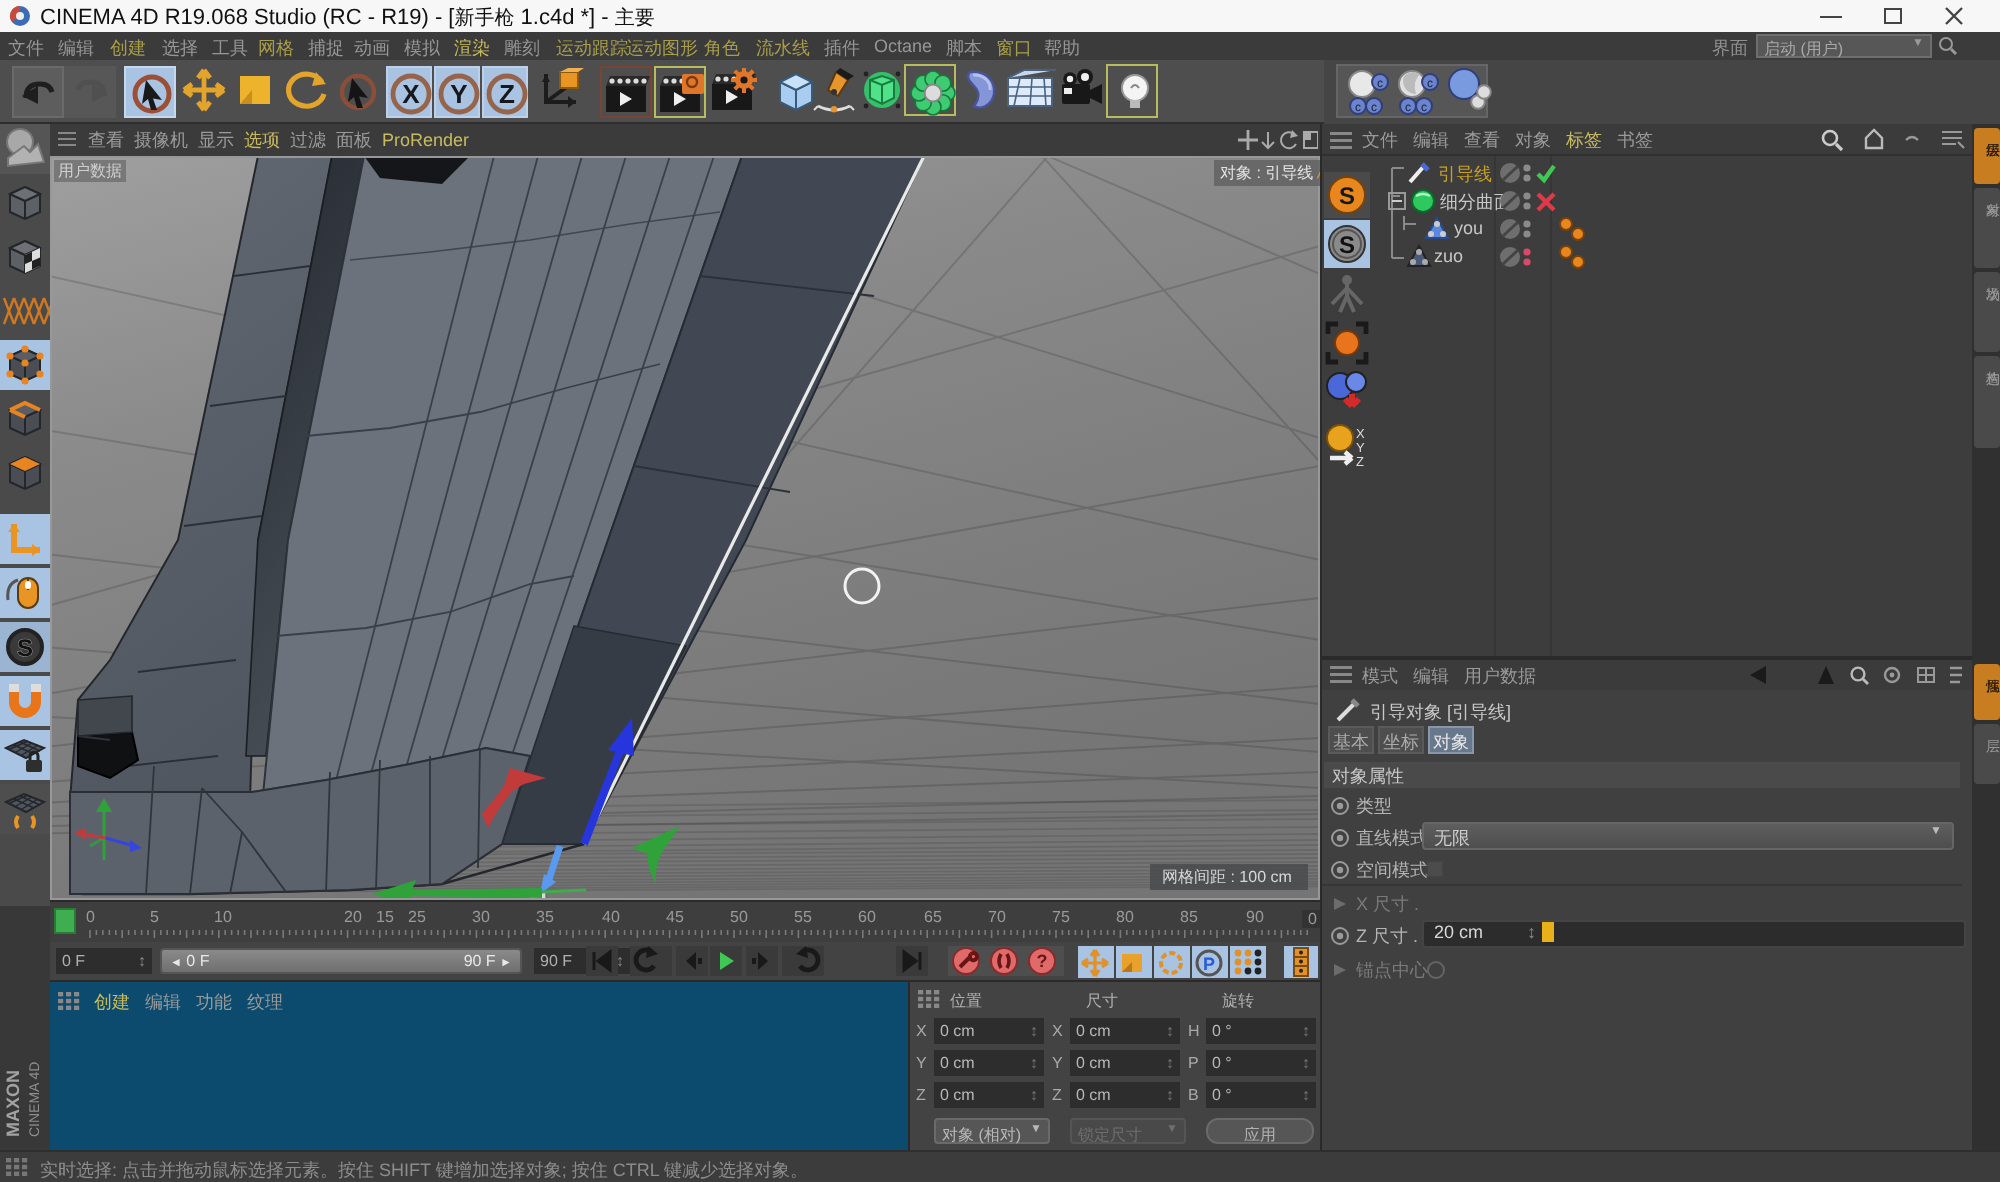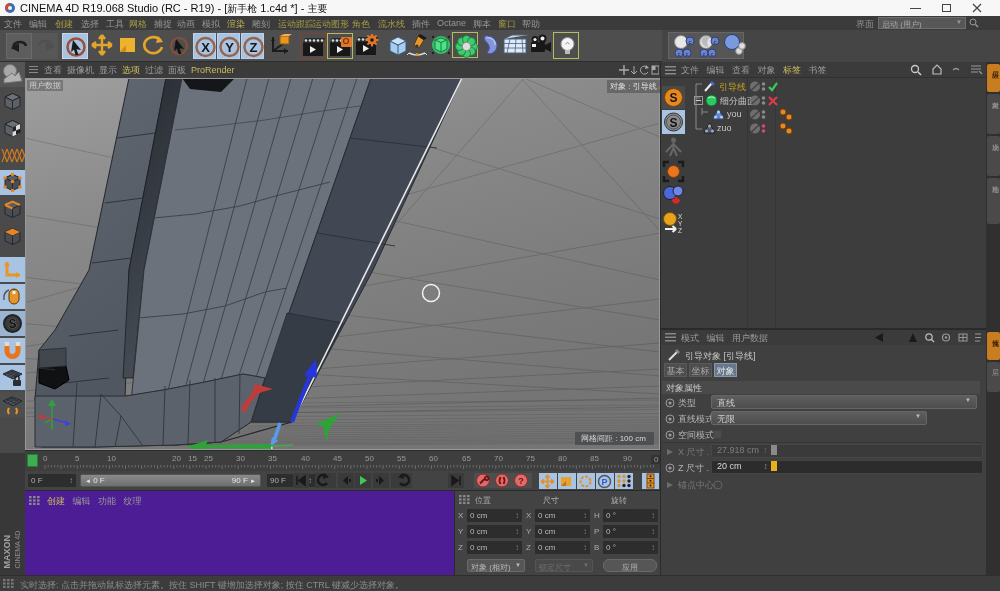--- a/index.html
+++ b/index.html
@@ -750,21 +750,21 @@
         </svg></div>
 <div class="abs" style="left:617px;top:2px;width:17px;height:16px;background:#a9c3e2;"><svg width="17" height="16">
           <rect x="5" y="1" width="7" height="14" fill="#e0912a" stroke="#7a4a10"></rect>
           <line x1="5" y1="5.5" x2="12" y2="5.5" stroke="#7a4a10"></line>
           <line x1="5" y1="10" x2="12" y2="10" stroke="#7a4a10"></line>
           <circle cx="8.5" cy="3.2" r="1" fill="#222"></circle>
           <circle cx="8.5" cy="7.8" r="1" fill="#222"></circle>
           <circle cx="8.5" cy="12.4" r="1" fill="#222"></circle>
         </svg></div>
 </div>
-<div class="abs" style="left:25px;top:490px;width:430px;height:85px;background:#4c1d95;border-top:1px solid #2a2a2a;border-right:1px solid #2a2a2a;">
+<div class="abs" style="left:25px;top:490px;width:430px;height:85px;background:#0c4a6e;border-top:1px solid #2a2a2a;border-right:1px solid #2a2a2a;">
  <svg class="abs" style="left:4px;top:5px" width="11" height="10">
         <g fill="#888">
           <rect x="0" y="0.0" width="2.6" height="2.2"></rect>
           <rect x="4" y="0.0" width="2.6" height="2.2"></rect>
           <rect x="8" y="0.0" width="2.6" height="2.2"></rect>
           <rect x="0" y="3.4" width="2.6" height="2.2"></rect>
           <rect x="4" y="3.4" width="2.6" height="2.2"></rect>
           <rect x="8" y="3.4" width="2.6" height="2.2"></rect>
           <rect x="0" y="6.8" width="2.6" height="2.2"></rect>
           <rect x="4" y="6.8" width="2.6" height="2.2"></rect>
@@ -982,39 +982,37 @@
 <div class="abs tx" style="left:24px;top:20px;color:#c8c8c8;">引导对象 [引导线]</div>
 <div class="abs" style="left:3px;top:33px;width:23px;height:14px;background:#4e4e4e;border:1px solid #5a5a5a;color:#aaa;text-align:center;padding-top:1px;">基本</div>
 <div class="abs" style="left:28px;top:33px;width:23px;height:14px;background:#4e4e4e;border:1px solid #5a5a5a;color:#aaa;text-align:center;padding-top:1px;">坐标</div>
 <div class="abs" style="left:53px;top:33px;width:23px;height:14px;background:#68788c;border:1px solid #8898aa;color:#e8e8e8;text-align:center;padding-top:1px;">对象</div>
 <div class="abs" style="left:1px;top:51px;width:318px;height:13px;background:#4a4a4a;color:#c8c8c8;padding:1px 4px;">对象属性</div>
 <svg class="abs" style="left:4px;top:68px" width="10" height="10">
           <circle cx="5" cy="5" r="4" fill="none" stroke="#9a9a9a"></circle>
           <circle cx="5" cy="5" r="1.6" fill="#9a9a9a"></circle>
         </svg>
 <div class="abs tx" style="left:17px;top:67px;color:#b4b4b4;">类型</div>
-<div class="abs" style="left:50px;top:65px;width:266px;height:14px;background:linear-gradient(#5e5e5e,#4e4e4e);border:1px solid #666;border-radius:2px;color:#ccc;padding:1px 5px;">直线<span style="float:right;color:#bbb;font-size:6px;">▼</span></div>
 <svg class="abs" style="left:4px;top:84px" width="10" height="10">
           <circle cx="5" cy="5" r="4" fill="none" stroke="#9a9a9a"></circle>
           <circle cx="5" cy="5" r="1.6" fill="#9a9a9a"></circle>
         </svg>
 <div class="abs tx" style="left:17px;top:83px;color:#b4b4b4;">直线模式</div>
-<div class="abs" style="left:50px;top:81px;width:216px;height:14px;background:linear-gradient(#5e5e5e,#4e4e4e);border:1px solid #666;border-radius:2px;color:#ccc;padding:1px 5px;">无限<span style="float:right;color:#bbb;font-size:6px;">▼</span></div>
+<div class="abs" style="left:50px;top:81px;width:266px;height:14px;background:linear-gradient(#5e5e5e,#4e4e4e);border:1px solid #666;border-radius:2px;color:#ccc;padding:1px 5px;">无限<span style="float:right;color:#bbb;font-size:6px;">▼</span></div>
 <svg class="abs" style="left:4px;top:100px" width="10" height="10">
           <circle cx="5" cy="5" r="4" fill="none" stroke="#9a9a9a"></circle>
           <circle cx="5" cy="5" r="1.6" fill="#9a9a9a"></circle>
         </svg>
 <div class="abs tx" style="left:17px;top:99px;color:#b4b4b4;">空间模式</div>
 <div class="abs" style="left:52px;top:100px;width:9px;height:9px;background:#555;border:1px solid #444;opacity:0.6;"></div>
 <div class="abs" style="left:0;top:112px;width:320px;height:1px;background:#363636;"></div>
 <svg class="abs" style="left:4px;top:117px" width="10" height="10" opacity="0.5">
           <path d="M2 2 L8 5 L2 8Z" fill="#999"></path>
         </svg>
 <div class="abs tx" style="left:17px;top:116px;color:#7a7a7a;">X 尺寸 .</div>
-<div class="abs" style="left:50px;top:114px;width:272px;height:14px;background:#3a3a3a;border:1px solid #474747;border-radius:2px;"><span style="color:#7e7e7e;padding-left:5px;">27.918 cm</span><span style="color:#666;margin-left:4px;">↕</span><span style="display:inline-block;width:6px;height:10px;background:#8a8a8a;margin-left:3px;vertical-align:-2px;"></span></div>
 <svg class="abs" style="left:4px;top:133px" width="10" height="10">
           <circle cx="5" cy="5" r="4" fill="none" stroke="#9a9a9a"></circle>
           <circle cx="5" cy="5" r="1.6" fill="#9a9a9a"></circle>
         </svg>
 <div class="abs tx" style="left:17px;top:132px;color:#b4b4b4;">Z 尺寸 .</div>
 <div class="abs" style="left:50px;top:130px;width:272px;height:14px;background:#2c2c2c;border:1px solid #444;border-radius:2px;"><span style="color:#d8d8d8;padding-left:5px;">20 cm</span><span style="color:#888;margin-left:22px;">↕</span><span style="display:inline-block;width:6px;height:10px;background:#e8b019;margin-left:3px;vertical-align:-2px;"></span></div>
 <svg class="abs" style="left:4px;top:150px" width="10" height="10" opacity="0.5">
           <path d="M2 2 L8 5 L2 8Z" fill="#999"></path>
         </svg>
 <div class="abs tx" style="left:17px;top:149px;color:#7a7a7a;">锚点中心</div>

